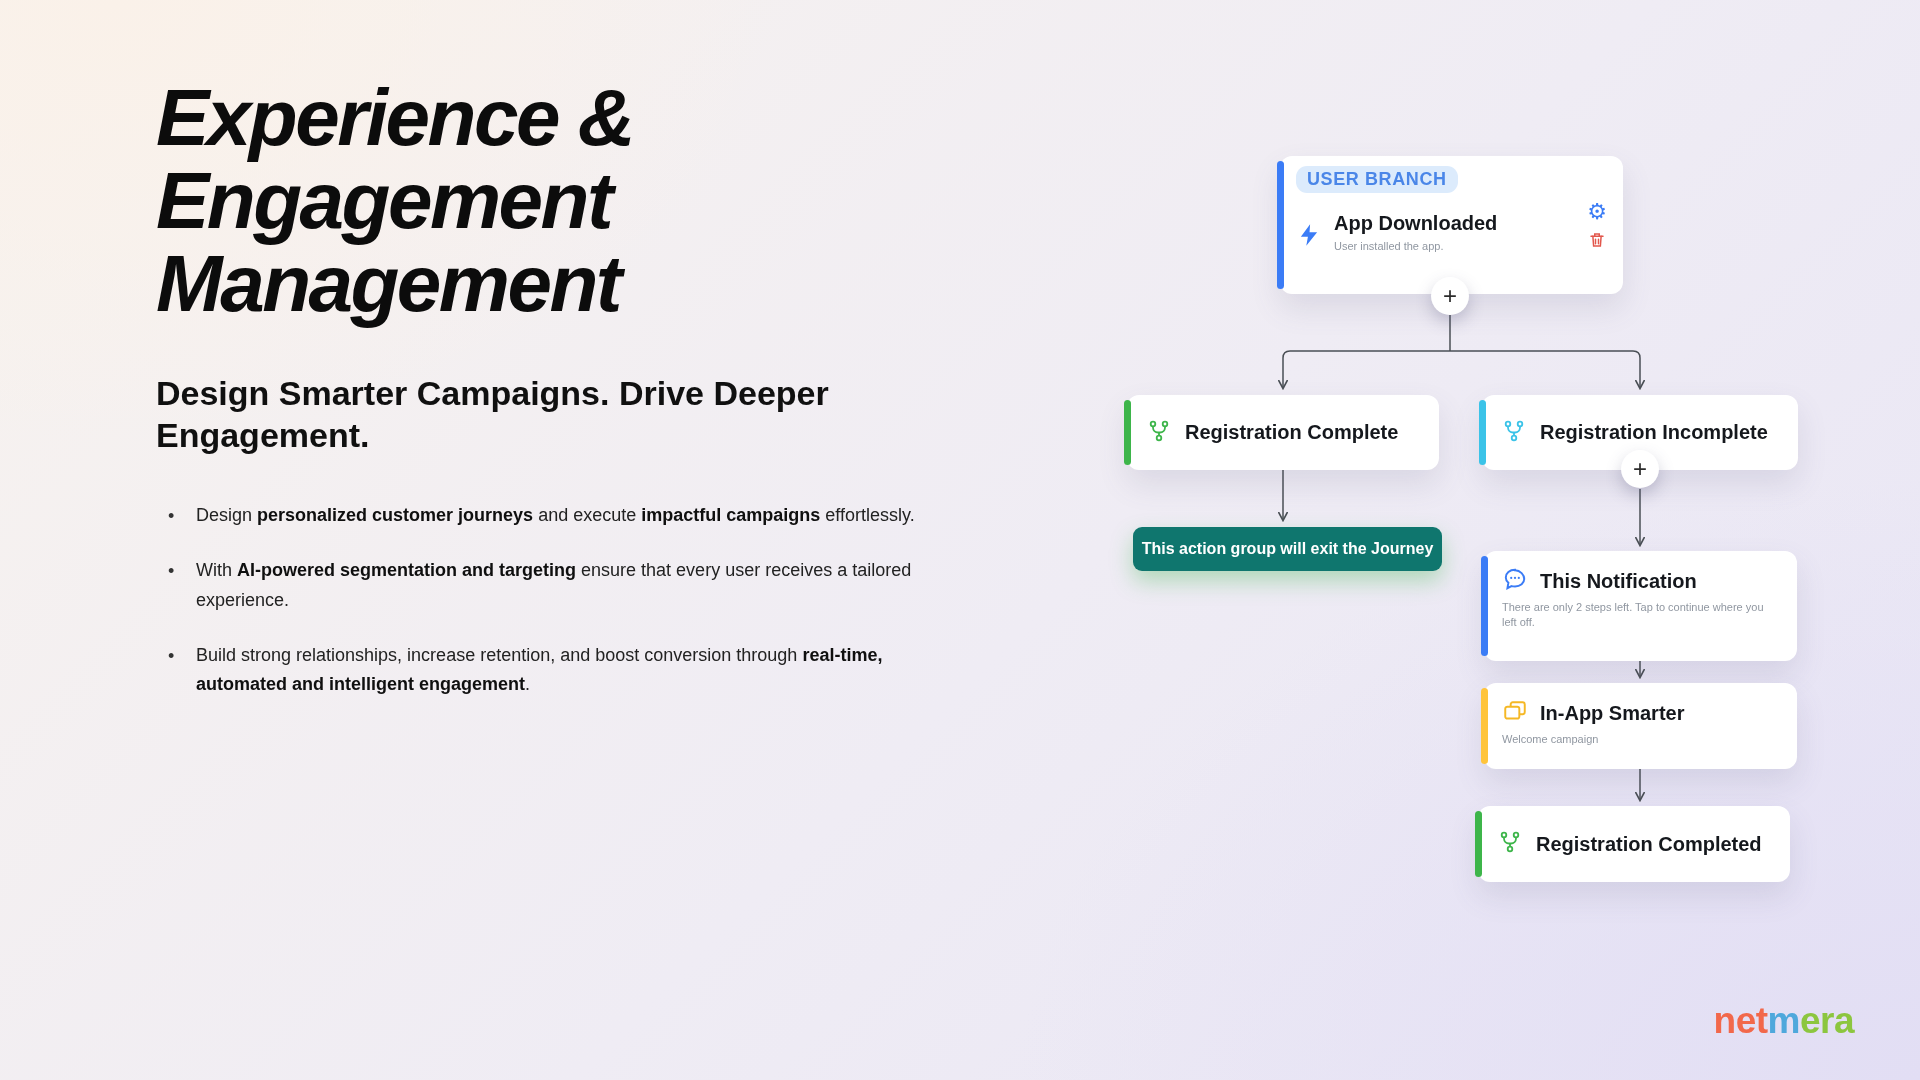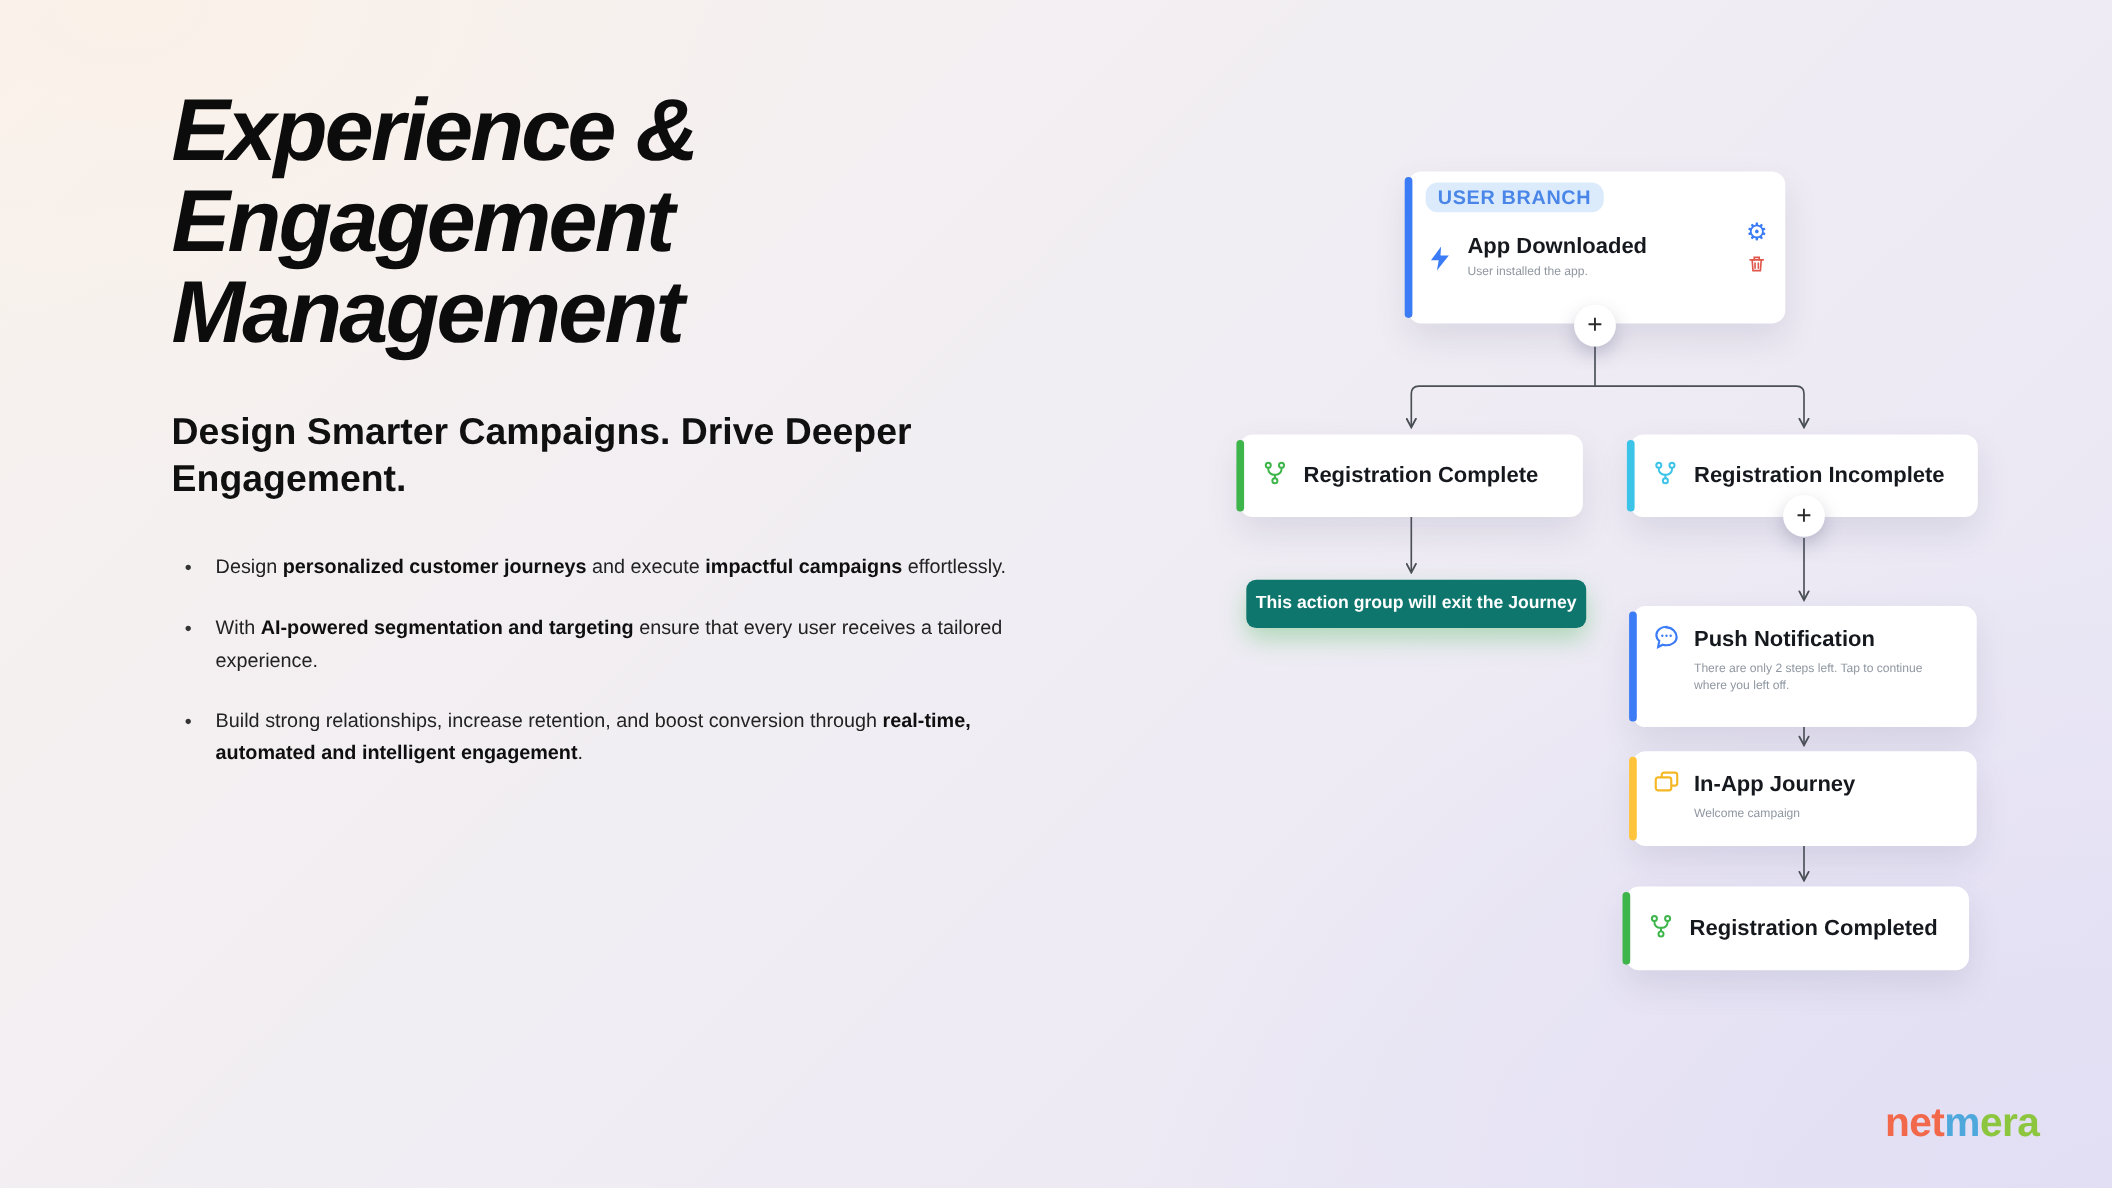--- a/index.html
+++ b/index.html
@@ -51,21 +51,21 @@
 
   .node-simple { display:flex; align-items:center; gap:14px; padding:0 20px; }
   .node-rc   { left:27px;  top:255px; width:312px; height:75px; }
   .node-ri   { left:382px; top:255px; width:316px; height:75px; }
   .node-done { left:378px; top:666px; width:312px; height:76px; }
 
   .node-rich { padding:15px 18px; }
   .node-pn    { left:384px; top:411px; width:313px; height:110px; }
   .node-inapp { left:384px; top:543px; width:313px; height:86px; }
   .rich-row { display:flex; align-items:center; gap:12px; }
-  .rich-sub { margin-left:38px; }
+  .rich-sub { }
 
   .exit-pill { position:absolute; left:33px; top:387px; width:309px; height:44px; z-index:2;
                background:#0f766e; color:#fff; border-radius:9px; display:flex;
                align-items:center; justify-content:center; font-size:16px; font-weight:600;
                box-shadow:0 10px 22px rgba(61,181,74,.35); }
 
   .plus { position:absolute; width:38px; height:38px; border-radius:50%; background:#fff;
           z-index:3; display:flex; align-items:center; justify-content:center;
           font-size:24px; color:#2b2b2b; cursor:pointer;
           box-shadow:0 7px 16px rgba(80,80,120,.28); }
@@ -185,35 +185,35 @@
       <div class="accent blue"></div>
       <div class="rich-row">
         <span>
           <svg width="26" height="26" viewBox="0 0 24 24" fill="none" stroke="#3B7CF6" stroke-width="1.8">
             <path d="M12 3.5c-5 0-8.5 3.2-8.5 7 0 2 .9 3.7 2.4 4.9L5 20.5l3.8-1.9c1 .3 2.1.4 3.2.4 5 0 8.5-3.2 8.5-7s-3.5-8-8.5-8z"></path>
             <circle cx="8.5" cy="11" r="1" fill="#3B7CF6" stroke="none"></circle>
               <circle cx="12" cy="11" r="1" fill="#3B7CF6" stroke="none"></circle>
               <circle cx="15.5" cy="11" r="1" fill="#3B7CF6" stroke="none"></circle>
           </svg>
         </span>
-        <div class="card-title">Push Notification</div>
+        <div class="card-title">This Notification</div>
       </div>
       <div class="card-sub rich-sub">There are only 2 steps left. Tap to continue where you left off.</div>
     </div>
 
     <div class="card node-rich node-inapp">
       <div class="accent yellow"></div>
       <div class="rich-row">
         <span>
           <svg width="26" height="26" viewBox="0 0 24 24" fill="none" stroke="#F5B825" stroke-width="1.8">
             <rect x="3" y="8" width="13" height="11" rx="2"></rect>
             <path d="M8 8V6a2 2 0 0 1 2-2h9a2 2 0 0 1 2 2v7a2 2 0 0 1-2 2h-3"></path>
           </svg>
         </span>
-        <div class="card-title">In-App Journey</div>
+        <div class="card-title">In-App Smarter</div>
       </div>
       <div class="card-sub rich-sub">Welcome campaign</div>
     </div>
 
     <div class="card node-simple node-done">
       <div class="accent green"></div>
       <span>
         <svg width="24" height="24" viewBox="0 0 24 24" fill="none" stroke="#3DB54A" stroke-width="1.8">
           <circle cx="6" cy="5" r="2.3"></circle>
             <circle cx="18" cy="5" r="2.3"></circle>

